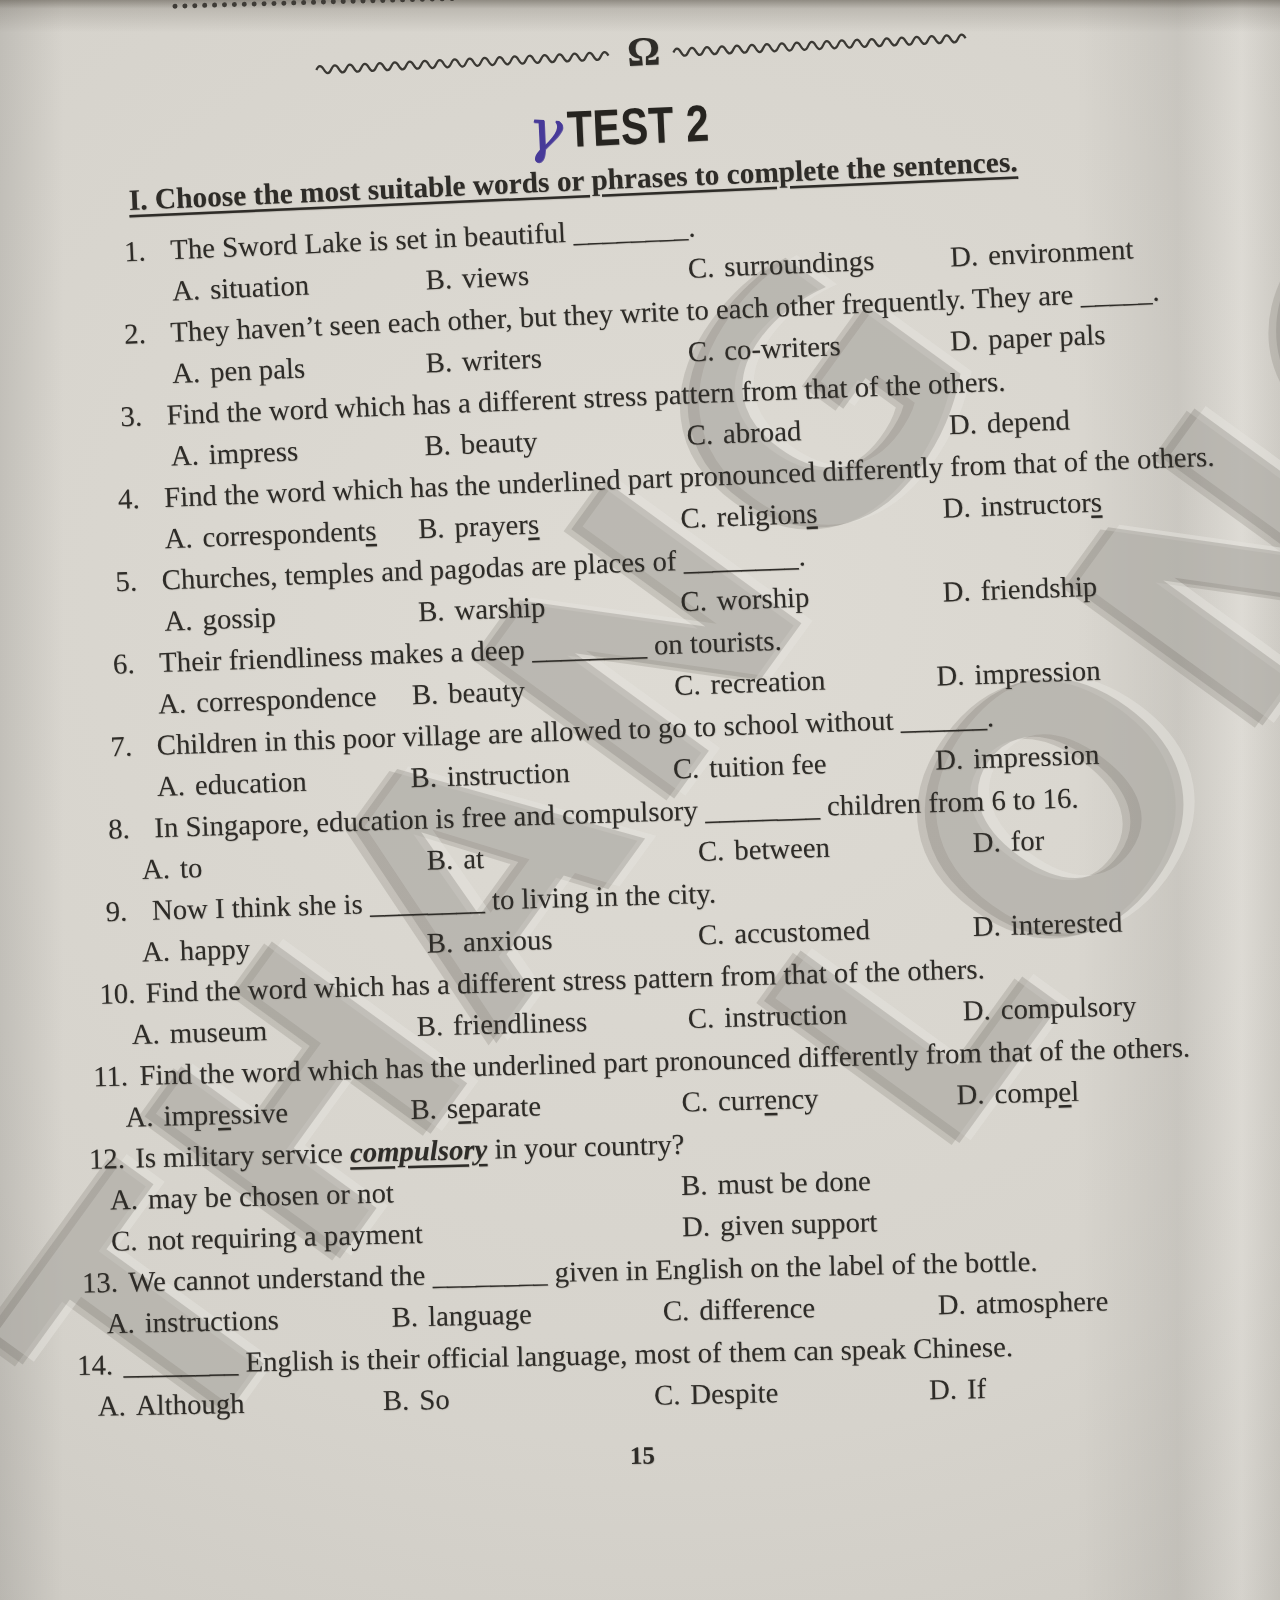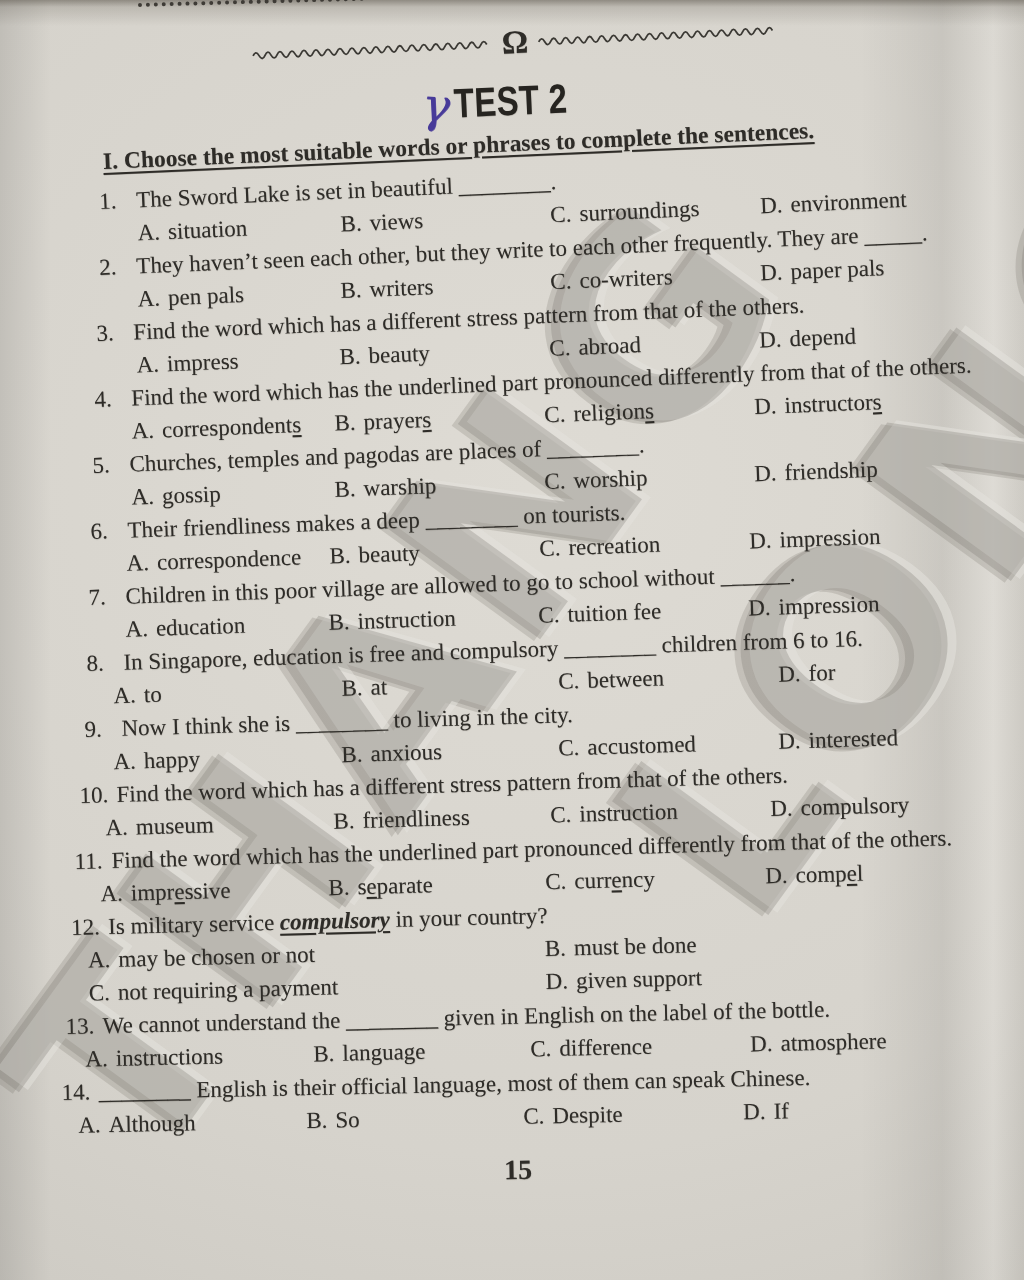--- a/index.html
+++ b/index.html
@@ -70,21 +70,21 @@
   .cB { grid-template-columns:228px 217px 220px auto; }
   .c2 { grid-template-columns:457px auto; }
   .ol { margin-right:8px; }
   .u { text-decoration:underline; text-decoration-thickness:2px; text-underline-offset:3px; }
   .kw {
     font-weight:bold; font-style:italic;
     text-decoration:underline; text-decoration-thickness:2px; text-underline-offset:4px;
   }
   .nowrap .q-line { white-space:nowrap; }
   .page-num {
-    margin:12px 0 15px 504px; font-weight:bold; font-size:28px;
+    margin:12px 0 15px 504px; font-weight:bold; font-size:20px;
     transform:rotate(-1deg); display:inline-block;
   }
   svg.wave { display:block; }
 </style>
 </head>
 <body>
 
 <div class="photo">
   <div class="wm wm1">THANG</div>
   <div class="wm wm2">LONG</div>

